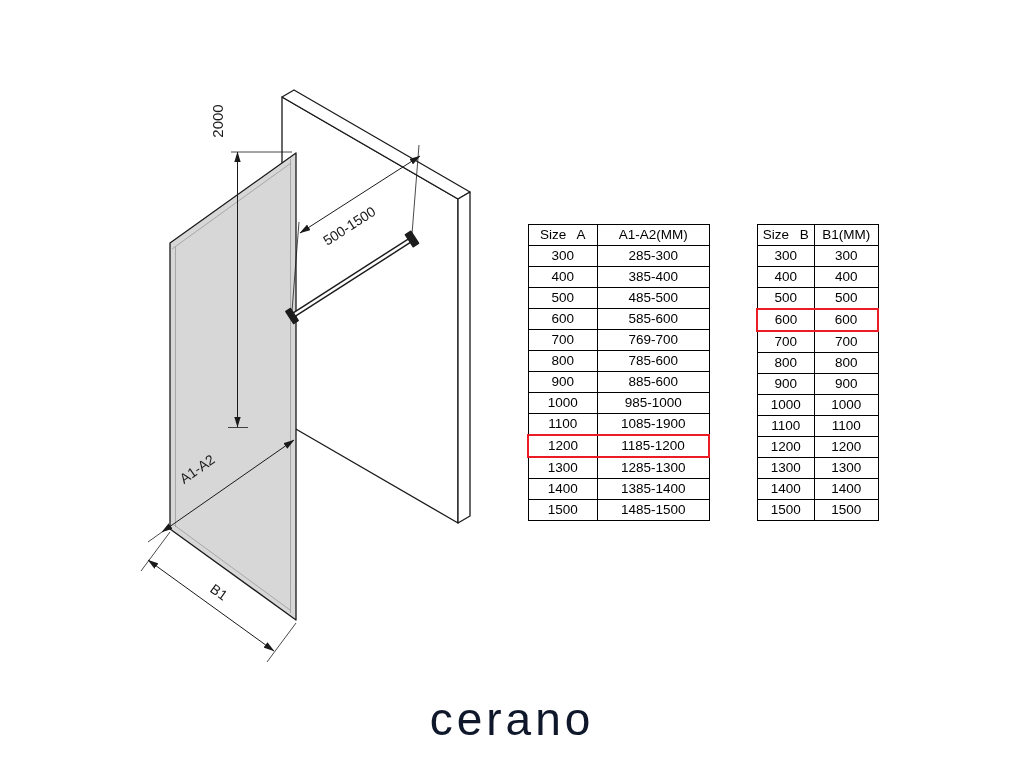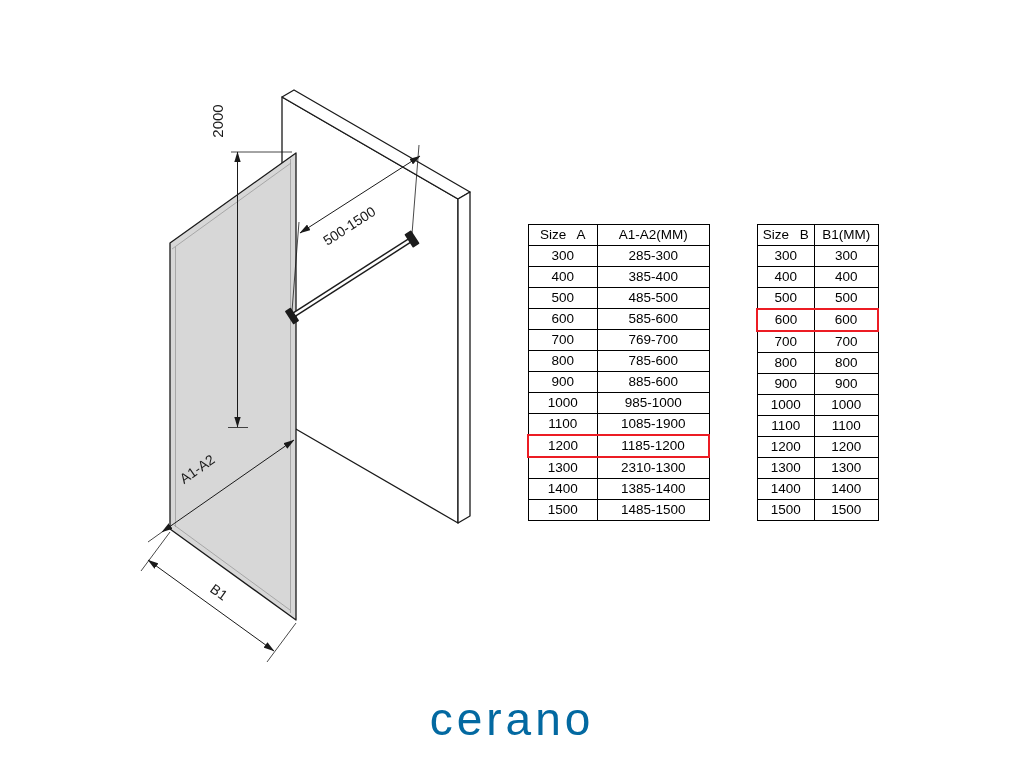--- a/index.html
+++ b/index.html
@@ -25,21 +25,21 @@
   #tableB{left:756px;top:224px}
   #tableB th:first-child, #tableB td:first-child{width:54px}
   #tableB th:last-child, #tableB td:last-child{width:60px}
 
   tr.highlight td{border-top:2.5px solid #ec1c24;border-bottom:2.5px solid #ec1c24}
   tr.highlight td:first-child{border-left:2.5px solid #ec1c24}
   tr.highlight td:last-child{border-right:2.5px solid #ec1c24}
 
   .logo{
     position:absolute;left:0;right:0;top:692px;text-align:center;
-    font-size:46px;font-weight:300;letter-spacing:4px;color:#0369a1;
+    font-size:46px;font-weight:300;letter-spacing:4px;color:#0f172a;
   }
 </style>
 </head>
 <body>
 
 <svg id="drawing" viewBox="0 0 1024 768" xmlns="http://www.w3.org/2000/svg">
   <defs>
     <marker id="arrow" viewBox="0 0 10 6" refX="9.5" refY="3" markerWidth="11" markerHeight="7" markerUnits="userSpaceOnUse" orient="auto-start-reverse">
       <path d="M0,0 L10,3 L0,6 Z" fill="#1a1a1a"></path>
     </marker>
@@ -139,21 +139,21 @@
     <tr>
         <td>1100</td>
         <td>1085-1900</td>
       </tr>
     <tr class="highlight">
         <td>1200</td>
         <td>1185-1200</td>
       </tr>
     <tr>
         <td>1300</td>
-        <td>2310-1300</td>
+        <td>1285-1300</td>
       </tr>
     <tr>
         <td>1400</td>
         <td>1385-1400</td>
       </tr>
     <tr>
         <td>1500</td>
         <td>1485-1500</td>
       </tr>
   </tbody>

